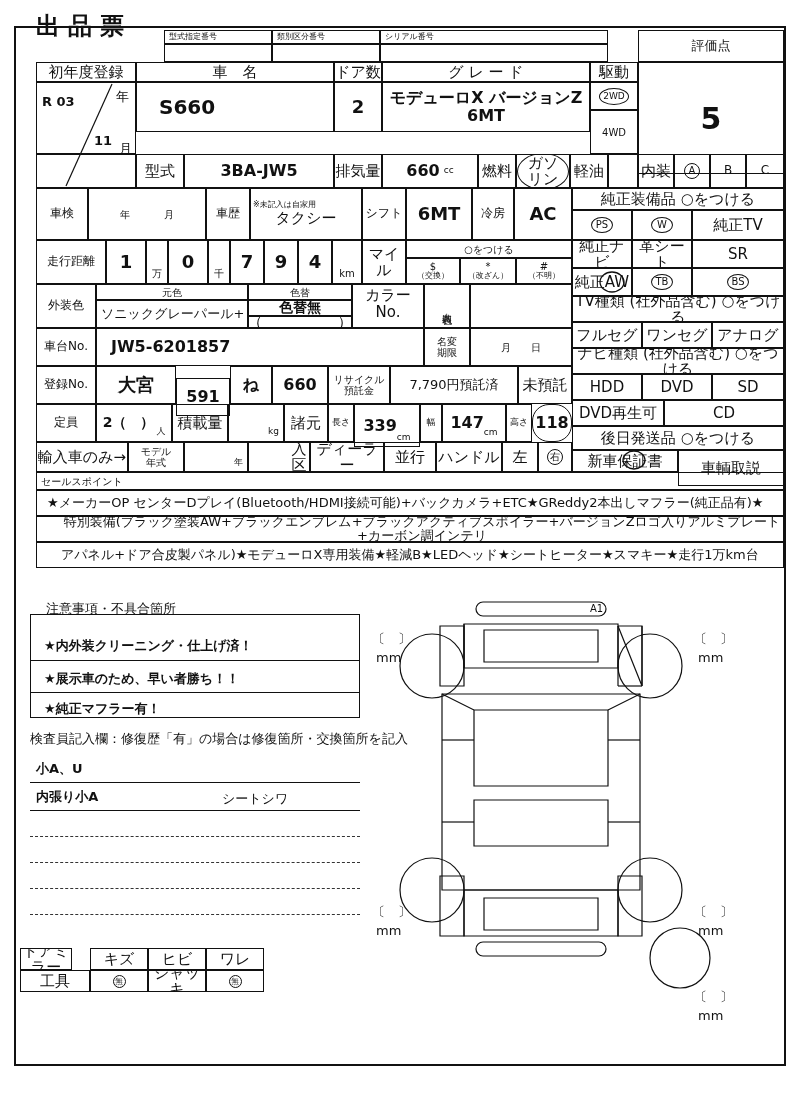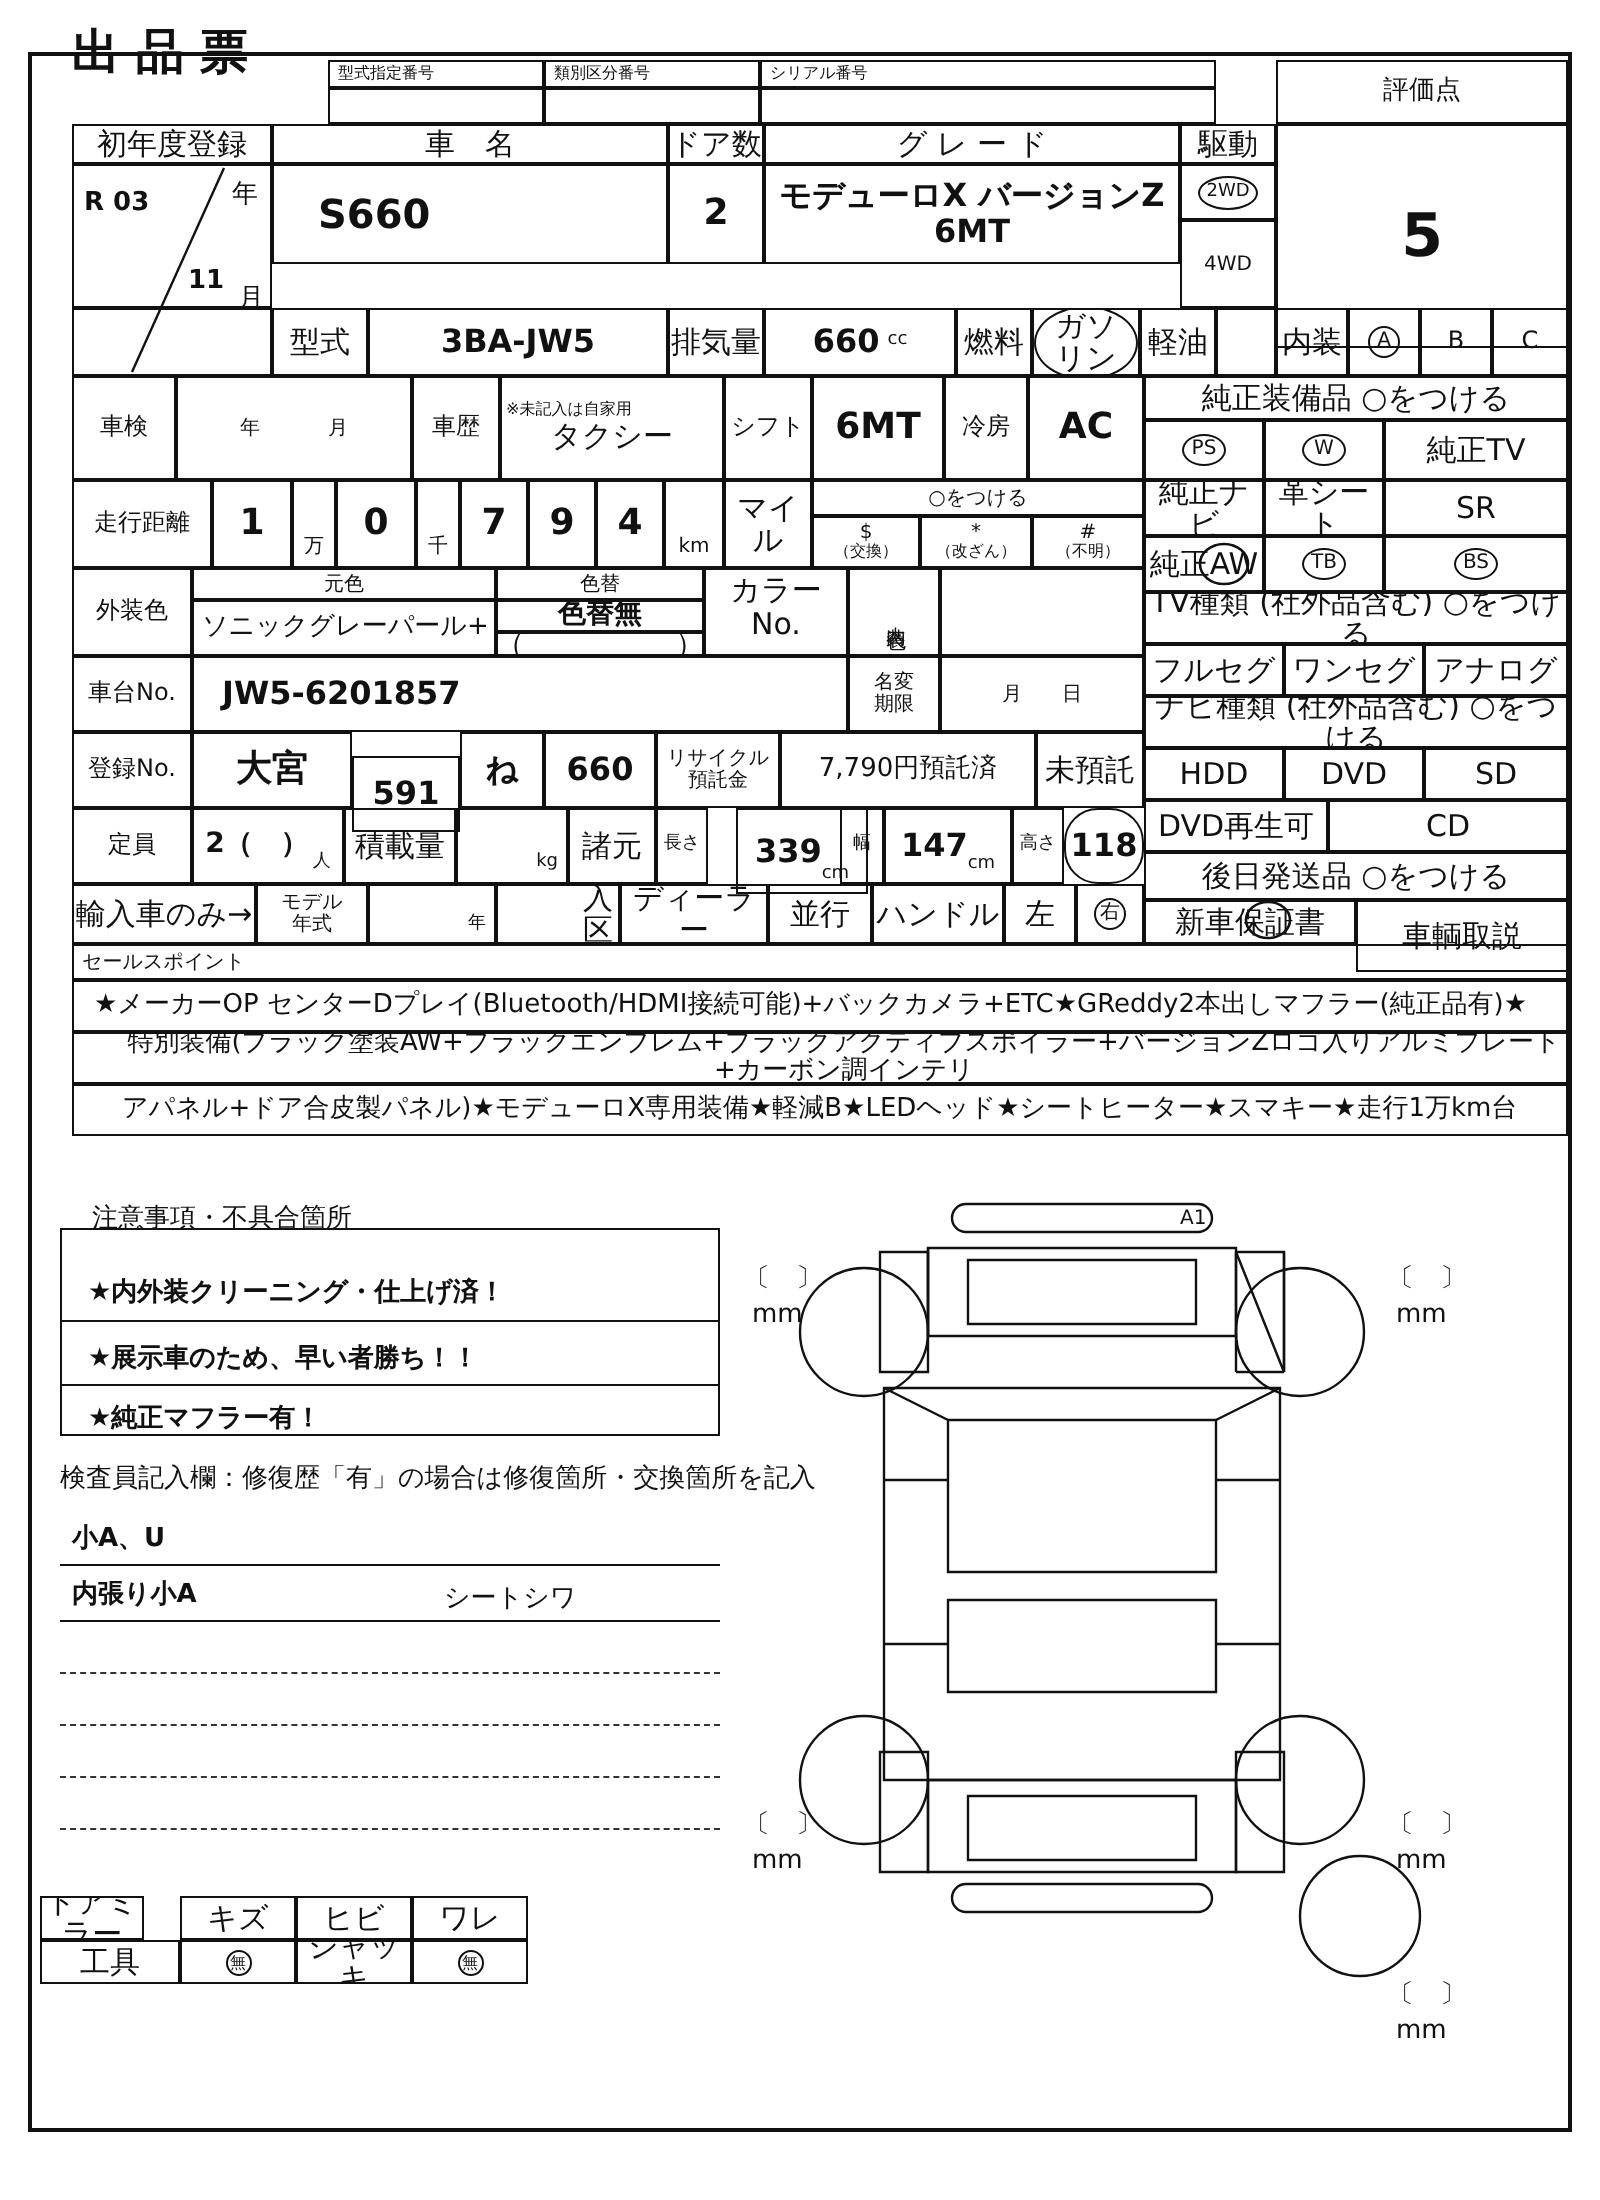--- a/index.html
+++ b/index.html
@@ -228,21 +228,21 @@
 
   <div class="bx t12" style="left:20px; top:376px; width:60px; height:38px;">定員</div>
   <div class="bx" style="left:80px; top:376px; width:76px; height:38px;">
     <span class="hand t14 b">2（　）</span>
     <span class="t9" style="align-self:flex-end; margin-left:2px; margin-bottom:4px;">人</span>
   </div>
   <div class="bx t11" style="left:156px; top:376px; width:56px; height:38px;">積載量</div>
   <div class="bx t9" style="left:212px; top:376px; width:56px; height:38px; align-items:flex-end; justify-content:flex-end; padding:0 4px 4px 0;">kg</div>
   <div class="bx t11" style="left:268px; top:376px; width:44px; height:38px;">諸元</div>
   <div class="bx t9" style="left:312px; top:376px; width:26px; height:38px;">長さ</div>
-  <div class="bx" style="left:352px; top:376px; width:66px; height:43px;text-align:center;">
+  <div class="bx" style="left:338px; top:376px; width:66px; height:43px;text-align:center;">
     <span class="hand t16 b">339</span>
     <span class="t9" style="align-self:flex-end; margin-bottom:3px;">cm</span>
   </div>
   <div class="bx t9" style="left:404px; top:376px; width:22px; height:38px;">幅</div>
   <div class="bx" style="left:426px; top:376px; width:64px; height:38px;">
     <span class="hand t16 b">147</span>
     <span class="t9" style="align-self:flex-end; margin-bottom:3px;">cm</span>
   </div>
   <div class="bx t9" style="left:490px; top:376px; width:26px; height:38px;">高さ</div>
   <div class="bx" style="left:516px; top:376px; width:40px; height:38px;border-radius:17px;">

